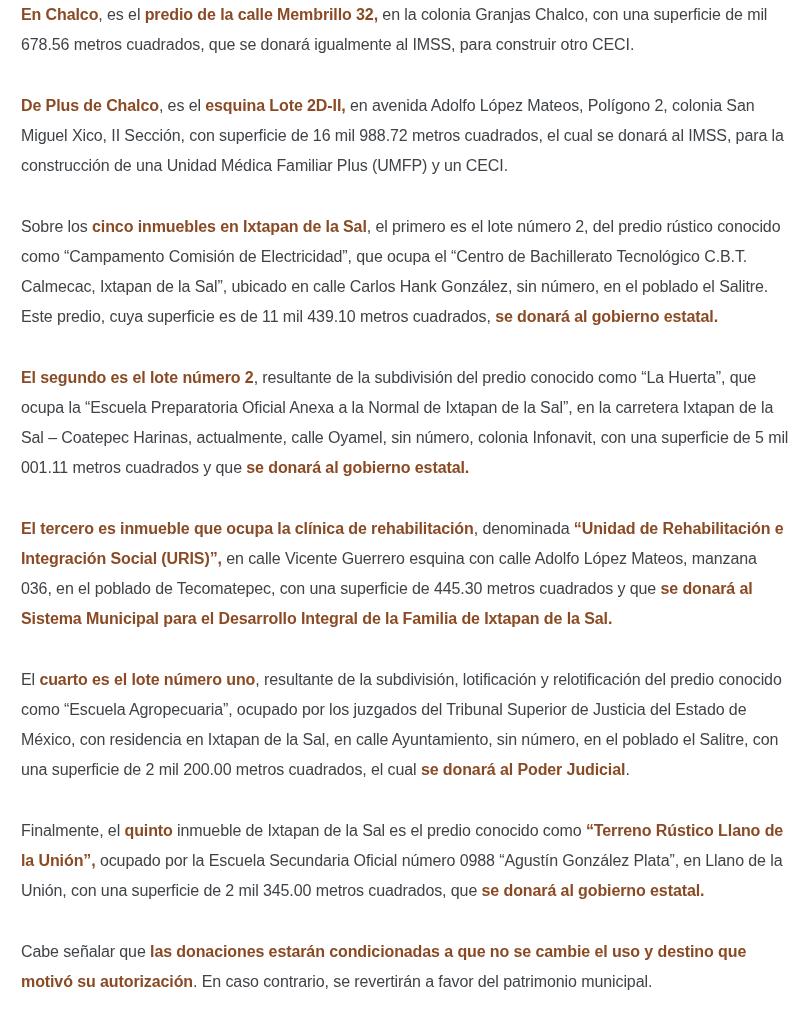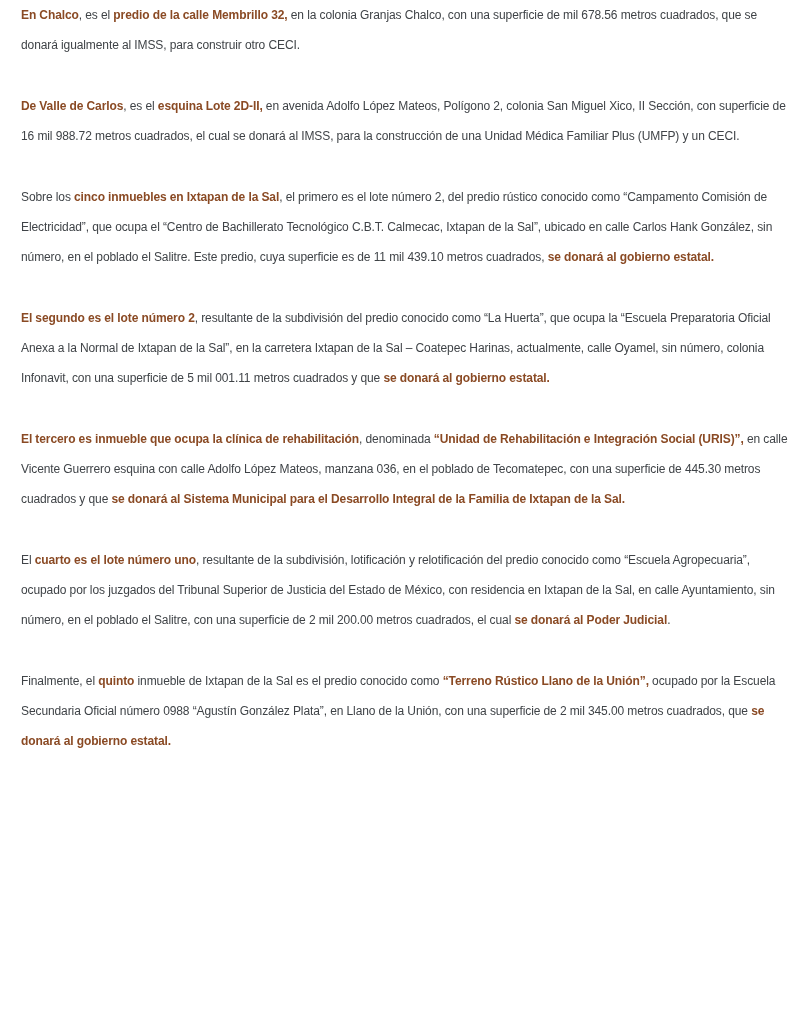--- a/index.html
+++ b/index.html
@@ -12,38 +12,39 @@
   body{
     width:812px;
     height:1024px;
     background:var(--bg);
     font-family:"Liberation Sans", sans-serif;
     overflow:hidden;
   }
   main.article{
     width:812px;
     padding:0 21px;
-    font-size:12px;
+    font-size:16px;
     line-height:30px;
     letter-spacing:-0.1px;
     color:var(--text);
   }
   p.para{
     margin:0 0 31px 0;
     text-align:left;
   }
   p.para strong{
     color:var(--accent);
     font-weight:700;
   }
 </style>
 </head>
 <body>
 
 <main class="article">
     <p class="para"><strong>En Chalco</strong><span>, es el </span><strong>predio de la calle Membrillo 32,</strong><span> en la colonia Granjas Chalco, con una superficie de mil 678.56 metros cuadrados, que se donará igualmente al IMSS, para construir otro CECI.</span></p>
-    <p class="para"><strong>De Valle de Carlos</strong><span>, es el </span><strong>esquina Lote 2D-II,</strong><span> en avenida Adolfo López Mateos, Polígono 2, colonia San Miguel Xico, II Sección, con superficie de 16 mil 988.72 metros cuadrados, el cual se donará al IMSS, para la construcción de una Unidad Médica Familiar Plus (UMFP) y un CECI.</span></p>
+    <p class="para"><strong>De Plus de Chalco</strong><span>, es el </span><strong>esquina Lote 2D-II,</strong><span> en avenida Adolfo López Mateos, Polígono 2, colonia San Miguel Xico, II Sección, con superficie de 16 mil 988.72 metros cuadrados, el cual se donará al IMSS, para la construcción de una Unidad Médica Familiar Plus (UMFP) y un CECI.</span></p>
     <p class="para"><span>Sobre los </span><strong>cinco inmuebles en Ixtapan de la Sal</strong><span>, el primero es el lote número 2, del predio rústico conocido como “Campamento Comisión de Electricidad”, que ocupa el “Centro de Bachillerato Tecnológico C.B.T. Calmecac, Ixtapan de la Sal”, ubicado en calle Carlos Hank González, sin número, en el poblado el Salitre. Este predio, cuya superficie es de 11 mil 439.10 metros cuadrados, </span><strong>se donará al gobierno estatal.</strong></p>
     <p class="para"><strong>El segundo es el lote número 2</strong><span>, resultante de la subdivisión del predio conocido como “La Huerta”, que ocupa la “Escuela Preparatoria Oficial Anexa a la Normal de Ixtapan de la Sal”, en la carretera Ixtapan de la Sal – Coatepec Harinas, actualmente, calle Oyamel, sin número, colonia Infonavit, con una superficie de 5 mil 001.11 metros cuadrados y que </span><strong>se donará al gobierno estatal.</strong></p>
     <p class="para"><strong>El tercero es inmueble que ocupa la clínica de rehabilitación</strong><span>, denominada </span><strong>“Unidad de Rehabilitación e Integración Social (URIS)”,</strong><span> en calle Vicente Guerrero esquina con calle Adolfo López Mateos, manzana 036, en el poblado de Tecomatepec, con una superficie de 445.30 metros cuadrados y que </span><strong>se donará al Sistema Municipal para el Desarrollo Integral de la Familia de Ixtapan de la Sal.</strong></p>
     <p class="para"><span>El </span><strong>cuarto es el lote número uno</strong><span>, resultante de la subdivisión, lotificación y relotificación del predio conocido como “Escuela Agropecuaria”, ocupado por los juzgados del Tribunal Superior de Justicia del Estado de México, con residencia en Ixtapan de la Sal, en calle Ayuntamiento, sin número, en el poblado el Salitre, con una superficie de 2 mil 200.00 metros cuadrados, el cual </span><strong>se donará al Poder Judicial</strong><span>.</span></p>
     <p class="para"><span>Finalmente, el </span><strong>quinto</strong><span> inmueble de Ixtapan de la Sal es el predio conocido como </span><strong>“Terreno Rústico Llano de la Unión”,</strong><span> ocupado por la Escuela Secundaria Oficial número 0988 “Agustín González Plata”, en Llano de la Unión, con una superficie de 2 mil 345.00 metros cuadrados, que </span><strong>se donará al gobierno estatal.</strong></p>
+    <p class="para"><span>Cabe señalar que </span><strong>las donaciones estarán condicionadas a que no se cambie el uso y destino que motivó su autorización</strong><span>. En caso contrario, se revertirán a favor del patrimonio municipal.</span></p>
   </main>
 
 </body></html>

